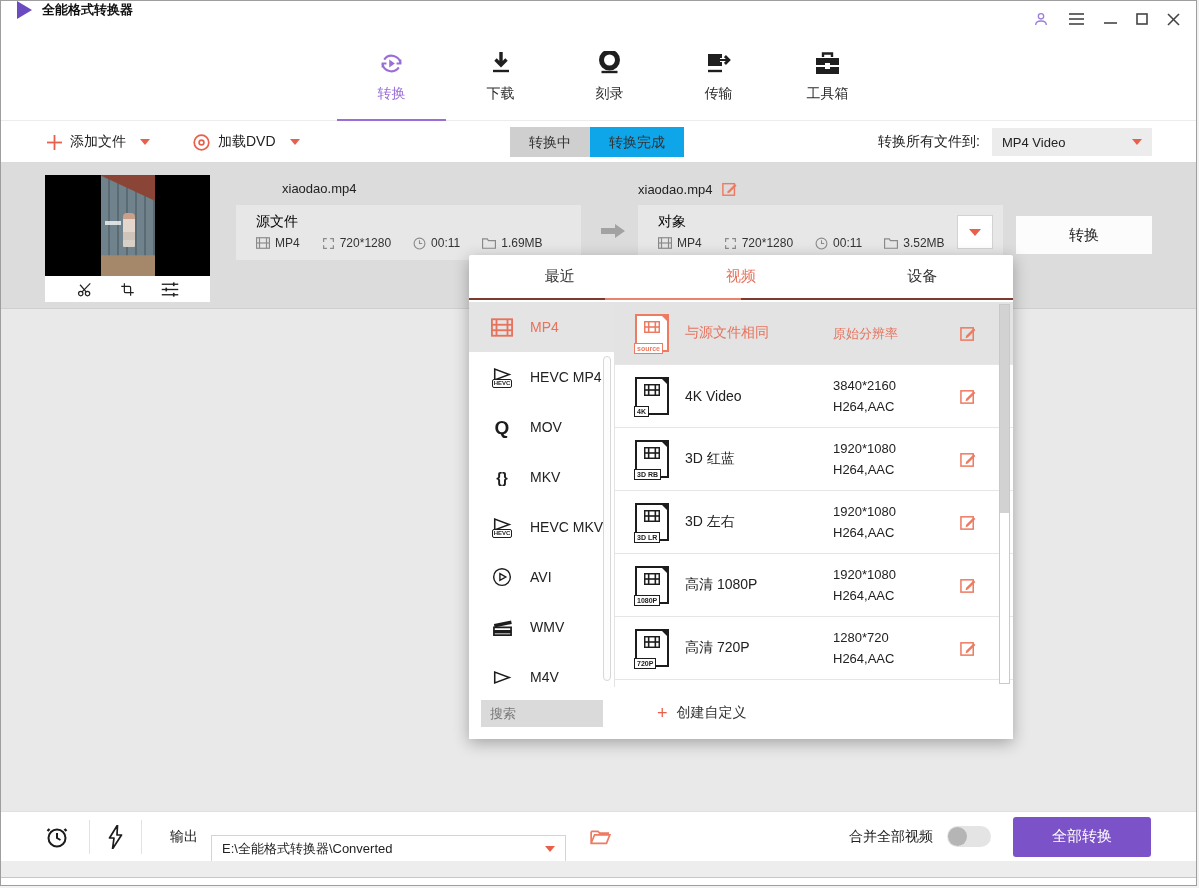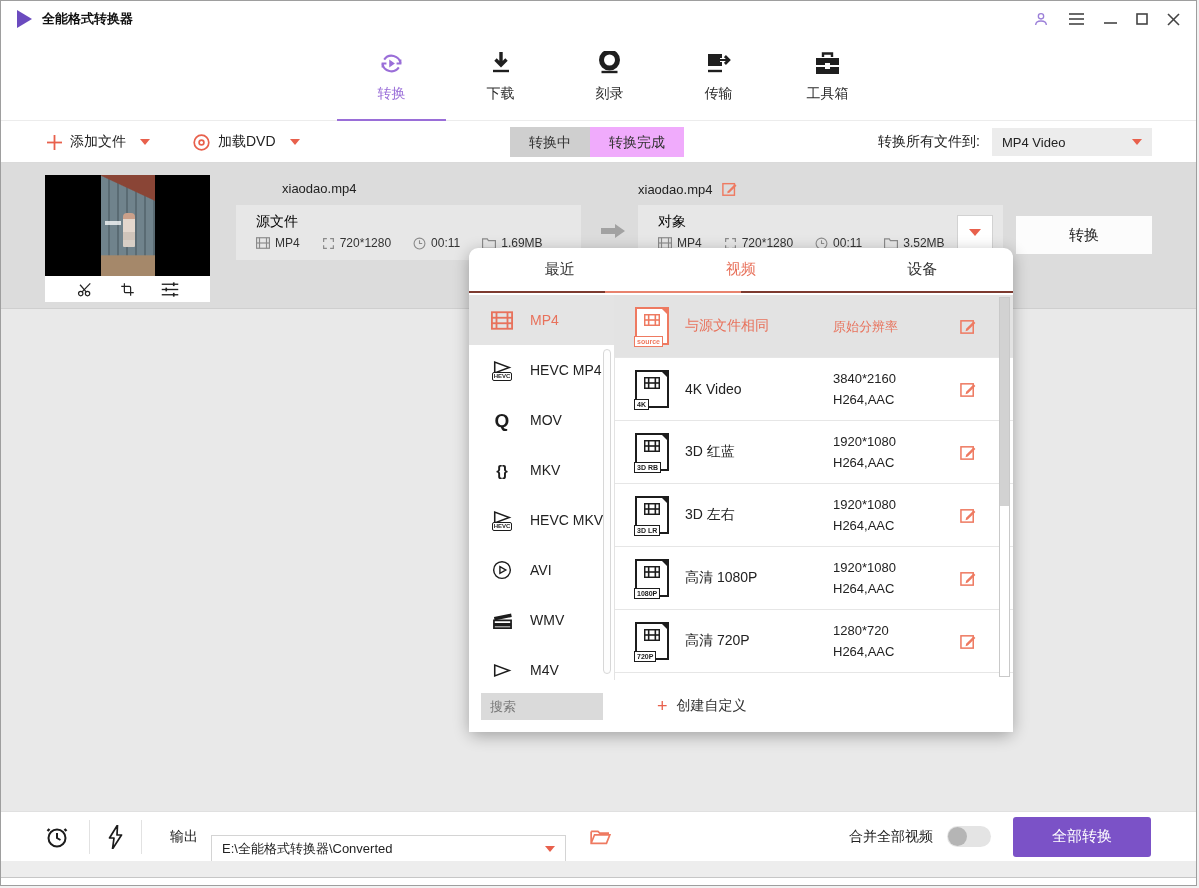--- a/index.html
+++ b/index.html
@@ -2,41 +2,41 @@
 <html><head>
 <meta charset="utf-8">
 <style>
   * { box-sizing: border-box; margin: 0; padding: 0; }
   html,body { background:#f2f2f2; }
   body { font-family: "Liberation Sans", "DejaVu Sans", sans-serif; }
   .window { position:relative; width:1197px; height:886px; background:#fff; border:1px solid #9e9e9e; overflow:hidden; }
   svg { display:block; }
 
   
-  .titlebar { position:absolute; top:0; left:0; right:0; height:36px; display:flex; align-items:center; padding:0 16px; background:#fff; }
+  .titlebar { position:absolute; top:0; left:0; right:0; height:36px; display:flex; padding:0 16px; background:#fff; }
   .logo-tri { width:0; height:0; border-left:15px solid #6b4bbf; border-top:9px solid transparent; border-bottom:9px solid transparent; }
   .app-title { font-size:13px; font-weight:bold; color:#111; margin-left:10px; }
   .win-controls { margin-left:auto; display:flex; align-items:center; gap:19px; }
   .wc { cursor:pointer; display:flex; align-items:center; justify-content:center; }
 
   
   .navbar { position:absolute; top:36px; left:0; right:0; height:84px; background:#fff; border-bottom:1px solid #ececec; }
   .nav-items { position:absolute; left:336px; top:6px; display:flex; }
   .nav-item { width:109px; display:flex; flex-direction:column; align-items:center; gap:8px; padding-top:6px; font-size:14px; color:#2b2b2b; cursor:pointer; }
   .nav-item .nico { height:28px; display:flex; align-items:flex-end; justify-content:center; color:#1f1f1f; }
   .nav-item.active { color:#9a6ed8; }
   .nav-item.active .nico { color:#9a6ed8; }
   .nav-underline { position:absolute; left:336px; bottom:-2px; width:109px; height:3px; background:#9a6ed8; }
 
   
   .toolbar { position:absolute; top:120px; left:0; right:0; height:42px; background:#fff; border-bottom:1px solid #dadada;padding-left:8px; }
   .tb-group { position:absolute; top:0; height:42px; display:flex; align-items:center; gap:8px; font-size:14px; color:#222; cursor:pointer; }
   .caret-dn { width:0; height:0; border-left:5px solid transparent; border-right:5px solid transparent; border-top:6px solid #e8604c; }
   .center-tabs { position:absolute; left:509px; top:6px; display:flex; }
-  .ct-tab { height:30px; line-height:30px; padding:0 19px; font-size:14px; color:#333; background:#f0abfc; cursor:pointer; }
+  .ct-tab { height:30px; line-height:30px; padding:0 19px; font-size:14px; color:#333; background:#0ea5e9; cursor:pointer; }
   .ct-tab.active { background:#cfcfcf; }
   .convert-to { position:absolute; right:44px; top:7px; display:flex; align-items:center; gap:12px; font-size:14px; color:#222; }
   .ct-select { width:160px; height:28px; background:#ececec; display:flex; align-items:center; justify-content:space-between; padding:0 10px; font-size:13px; cursor:pointer; }
 
   
   .content { position:absolute; top:162px; left:0; right:0; height:648px; background:#e9e9e9; }
   .file-row { position:absolute; top:0; left:0; right:0; height:146px; background:#dcdcdc; border-bottom:1px solid #cfcfcf; }
   .thumb-card { position:absolute; left:44px; top:12px; width:165px; height:127px; background:#000; }
   .thumb-img { position:relative; height:101px; background:#000; overflow:hidden; }
   .thumb-photo { position:absolute; left:56px; top:0; width:54px; height:101px;
@@ -56,21 +56,21 @@
   .panel-info { display:flex; align-items:center; margin-left:20px; font-size:12px; color:#333; }
   .pi-item { display:flex; align-items:center; gap:5px; margin-right:22px; color:#333; }
   .pi-item svg { color:#8a8a8a; }
   .row-arrow { position:absolute; left:598px; top:60px; color:#a2a2a2; }
   .edit-ic { color:#ee7a61; cursor:pointer; }
   .tgt-dd-btn { position:absolute; left:956px; top:52px; width:36px; height:34px; background:#fff; border:1px solid #d2d2d2; display:flex; align-items:center; justify-content:center; cursor:pointer; }
   .tri-dn-red { width:0; height:0; border-left:6px solid transparent; border-right:6px solid transparent; border-top:7px solid #e8604c; }
   .convert-btn { position:absolute; left:1014px; top:52px; width:138px; height:40px; background:#fcfcfc; border:1px solid #dcdcdc; font-size:15px; color:#222; display:flex; align-items:center; justify-content:center; cursor:pointer; }
 
   
-  .popup { position:absolute; left:468px; top:247px; width:544px; height:484px; background:#fff; box-shadow:0 4px 16px rgba(0,0,0,.3); z-index:10; border-radius:9px; }
+  .popup { position:absolute; left:468px; top:254px; width:544px; height:484px; background:#fff; box-shadow:0 4px 16px rgba(0,0,0,.3); z-index:10; border-radius:2px; }
   .popup-tabs { position:relative; height:45px; display:flex; border-bottom:2px solid #7d3a2f; }
   .ptab { flex:1; display:flex; align-items:center; justify-content:center; font-size:15px; color:#333; cursor:pointer; }
   .ptab.active { color:#e8725c; }
   .ptab-underline { position:absolute; left:25%; bottom:-2px; width:25%; height:2px; background:#e8836e; }
   .popup-body { position:absolute; top:47px; bottom:52px; left:0; right:0; display:flex; }
   .fmt-list { width:146px; position:relative; border-right:1px solid #e3e3e3; overflow:hidden; }
   .fmt-item { height:50px; display:flex; align-items:center; padding-left:18px; gap:13px; font-size:14px; color:#222; cursor:pointer; }
   .fmt-item.active { background:#e4e4e4; color:#e8725c; }
   .fico { width:30px; display:flex; align-items:center; justify-content:center; color:#1c1c1c; flex-direction:column; }
   .fmt-item.active .fico { color:#e8725c; }

